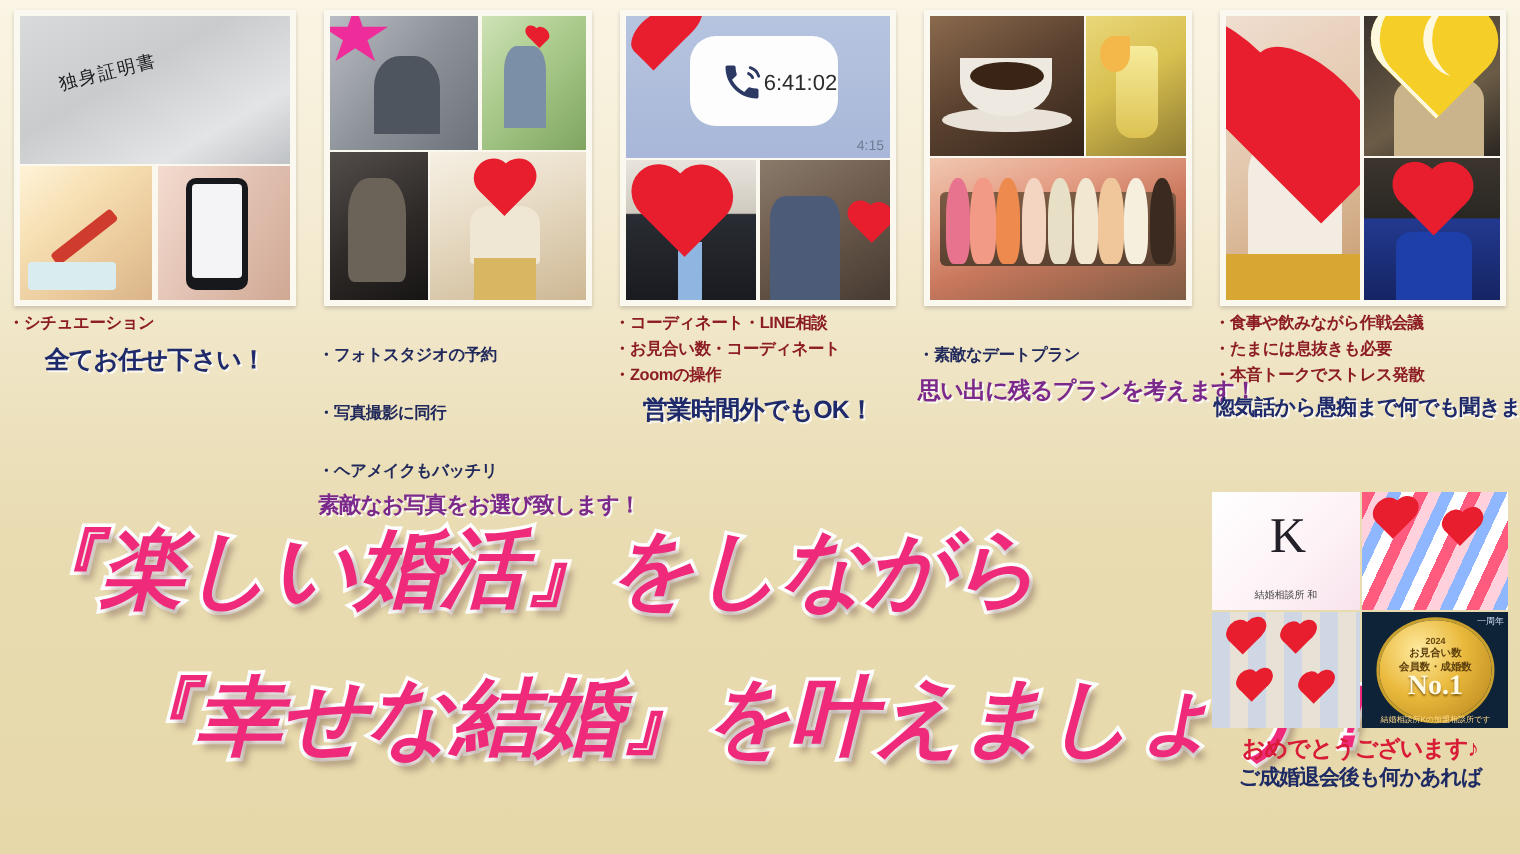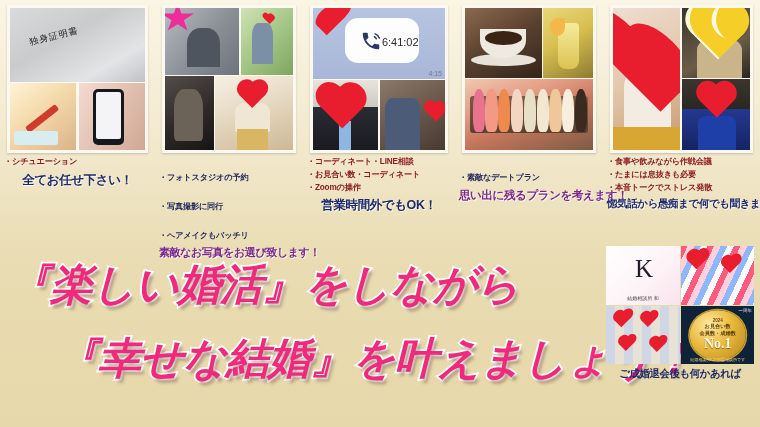--- a/index.html
+++ b/index.html
@@ -377,17 +377,18 @@
             <div class="yr">2024</div>
             <div class="l1">お見合い数</div>
             <div class="l2">会員数・成婚数</div>
             <div class="no1">No.1</div>
           </div>
           <div class="medalfoot">結婚相談所Kの加盟相談所です</div>
         </div>
       </div>
     </div>
     <div class="brtext">
+      <div class="l1">おめでとうございます♪</div>
       <div class="l2">ご成婚退会後も何かあれば</div>
     </div>
   </div>
 
 </div>
 
 </body></html>

